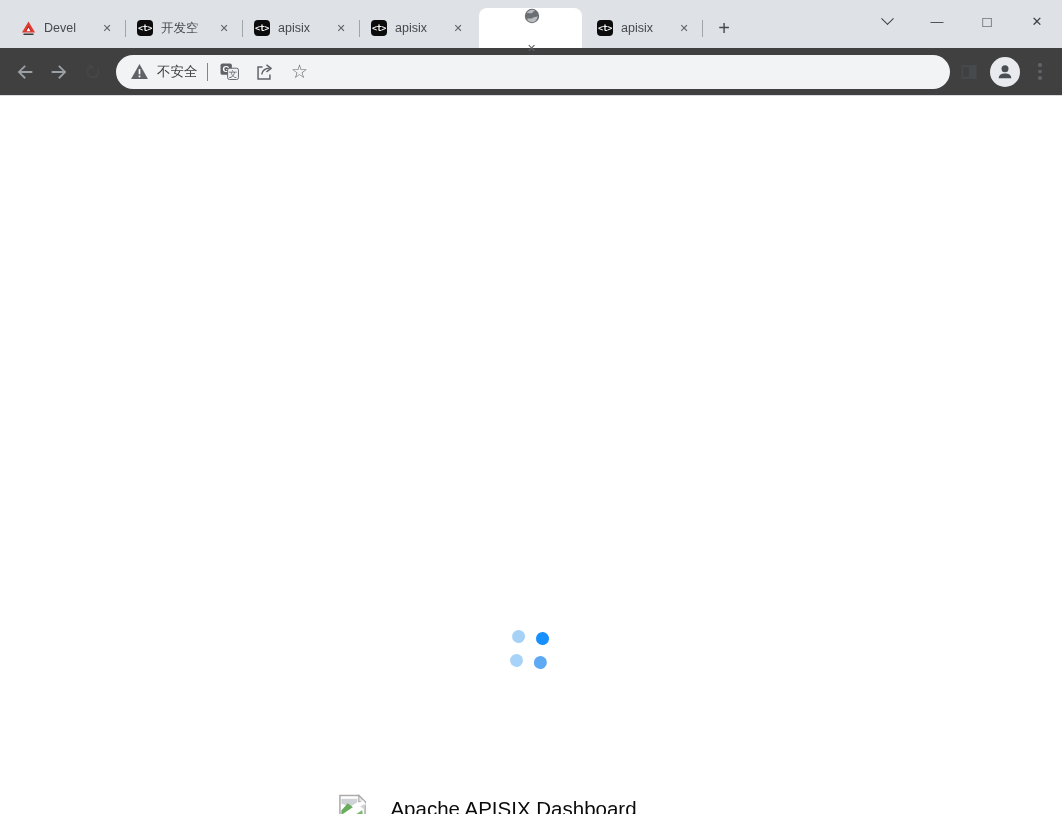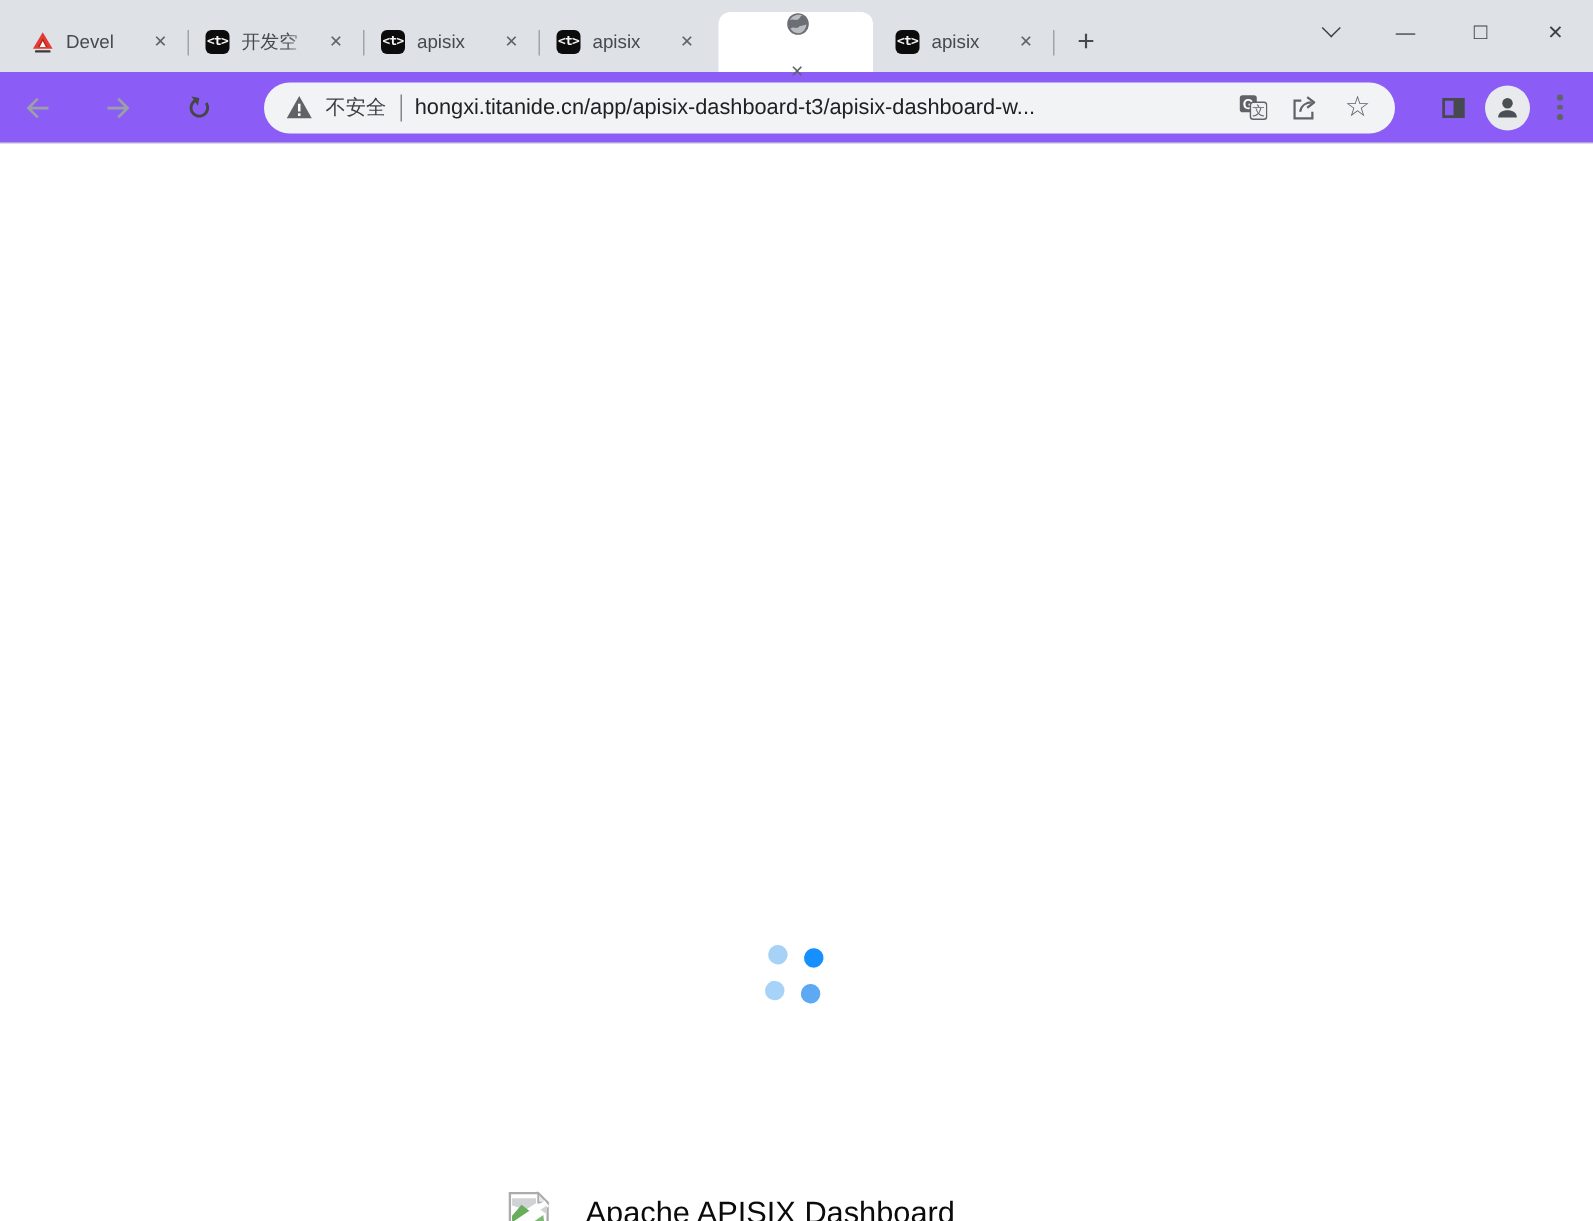--- a/index.html
+++ b/index.html
@@ -30,22 +30,22 @@
 
   .win-controls { position:absolute; right:0; top:0; height:42px; display:flex; align-items:center; }
   .win-btn { width:50px; height:42px; display:flex; align-items:center; justify-content:center;
          color:#3c4043; font-size:13px; cursor:pointer; }
   .chev { width:9px; height:9px; border-right:1.5px solid #3c4043; border-bottom:1.5px solid #3c4043;
          transform:rotate(45deg) translate(-2px,-2px); }
   .win-max { font-size:15px; }
   .win-close { font-size:13px; }
 
   
-  .toolbar { width:1062px; height:48px; background:#8b5cf6; border-bottom:1px solid #dadce0;
-         display:flex; align-items:center; padding:0 8px; gap:20px; }
+  .toolbar { width:1062px; height:48px; background:#404040; border-bottom:1px solid #dadce0;
+         display:flex; align-items:center; padding:0 8px; gap:0; }
   .nav-btn { width:34px; height:34px; border-radius:50%; display:flex; align-items:center;
          justify-content:center; flex:none; cursor:pointer; }
   .omnibox { flex:1; height:34px; background:#f1f3f4; border-radius:17px; display:flex;
          align-items:center; padding:0 12px 0 14px; gap:9px; margin:0 6px; min-width:0; cursor:text; }
   .sec-label { font-size:13.5px; color:#3c4043; white-space:nowrap; }
   .omni-sep { width:1px; height:18px; background:#80868b; flex:none; }
   .url-text { font-size:14.5px; color:#202124; white-space:nowrap; overflow:hidden; flex:1; min-width:0; }
   .omni-icon { flex:none; display:flex; align-items:center; justify-content:center; width:26px;
          height:26px; cursor:pointer; }
   .star { font-size:19px; color:#5f6368; line-height:1; }
@@ -161,21 +161,20 @@
   <div class="omnibox">
     <span class="omni-icon" style="width:18px;">
       <svg width="17" height="15" viewBox="0 0 18 16">
           <path d="M9 0 L18 16 H0 Z" fill="#5f6368"></path>
           <rect x="8.1" y="5.5" width="1.8" height="5.5" fill="#fff"></rect>
           <rect x="8.1" y="12.3" width="1.8" height="1.9" fill="#fff"></rect>
         </svg>
     </span>
     <span class="sec-label">不安全</span>
     <span class="omni-sep"></span>
-    <span class="url-text">hongxi.titanide.cn/app/apisix-dashboard-t3/apisix-dashboard-w...</span>
     <span class="omni-icon">
       <svg width="19" height="17" viewBox="0 0 20 18">
         <rect x="0.5" y="0.5" width="12" height="12" rx="2" fill="#5f6368"></rect>
         <text x="6.5" y="10" font-size="10" fill="#fff" text-anchor="middle" font-family="Liberation Sans, sans-serif" font-weight="bold">G</text>
         <rect x="8" y="5.5" width="11.5" height="12" rx="2" fill="#eef0f2" stroke="#5f6368"></rect>
         <text x="13.8" y="14.8" font-size="9" fill="#5f6368" text-anchor="middle" font-family="Liberation Sans, sans-serif">文</text>
       </svg>
     </span>
     <span class="omni-icon">
       <svg width="20" height="18" viewBox="0 0 24 22" fill="none" stroke="#5f6368" stroke-width="1.8">

